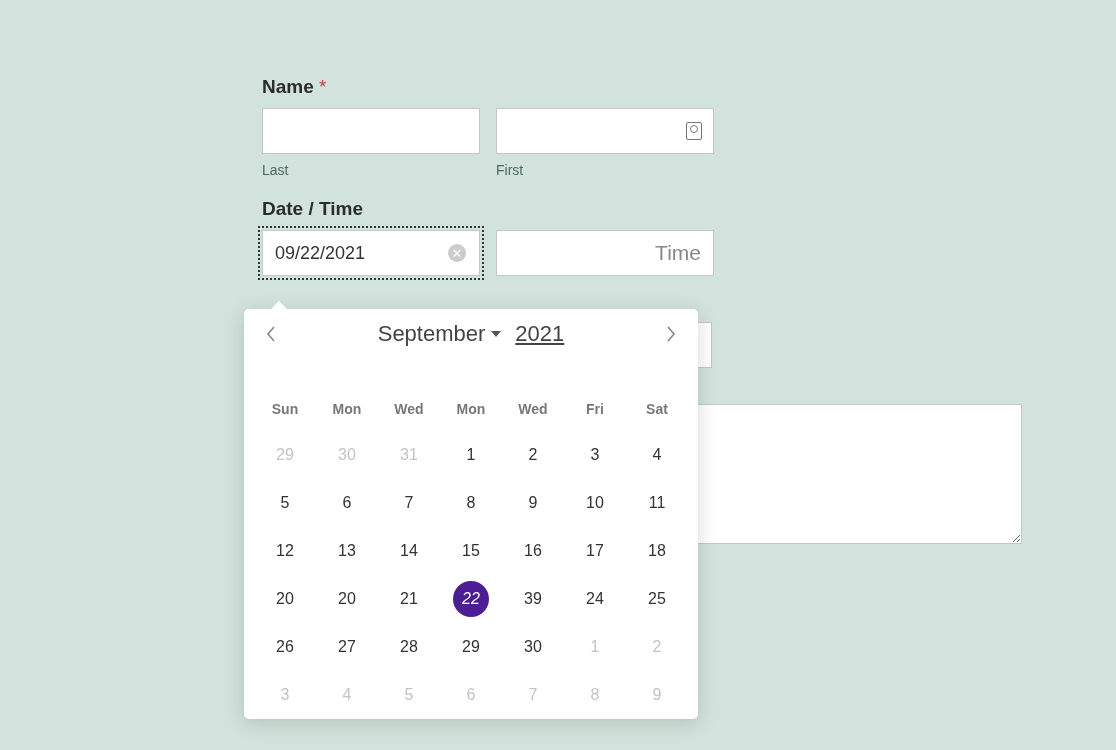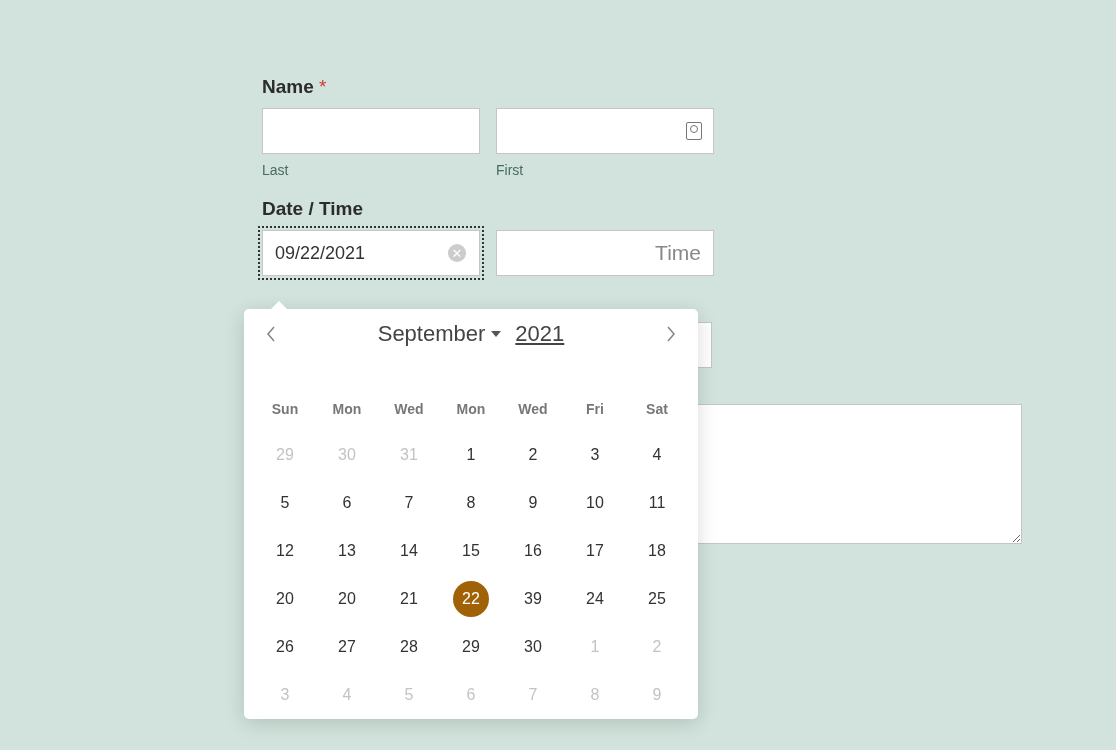--- a/index.html
+++ b/index.html
@@ -173,22 +173,23 @@
     justify-content: center;
     cursor: pointer;
   }
   .dp-day.muted { color: #c3c3c3; }
   .dp-day .circle {
     width: 36px; height: 36px;
     display: flex; align-items: center; justify-content: center;
     border-radius: 50%;
   }
   .dp-day.selected .circle {
-    background: #a16207;
+    background: #4c1d95;
     color: #fff;
+    font-style: italic;
   }
   svg { display: block; }
 </style>
 </head>
 <body>
 
 <div class="form-wrap">
 
   
   <div class="field-group">

